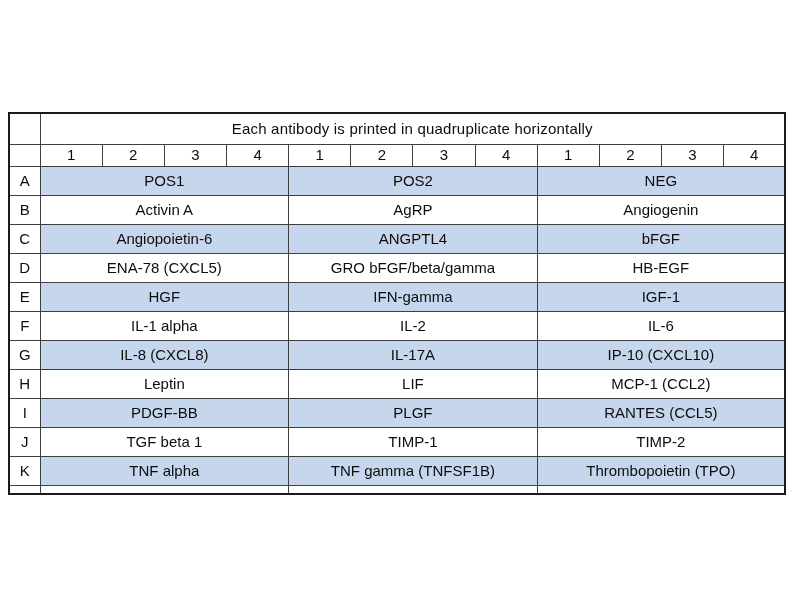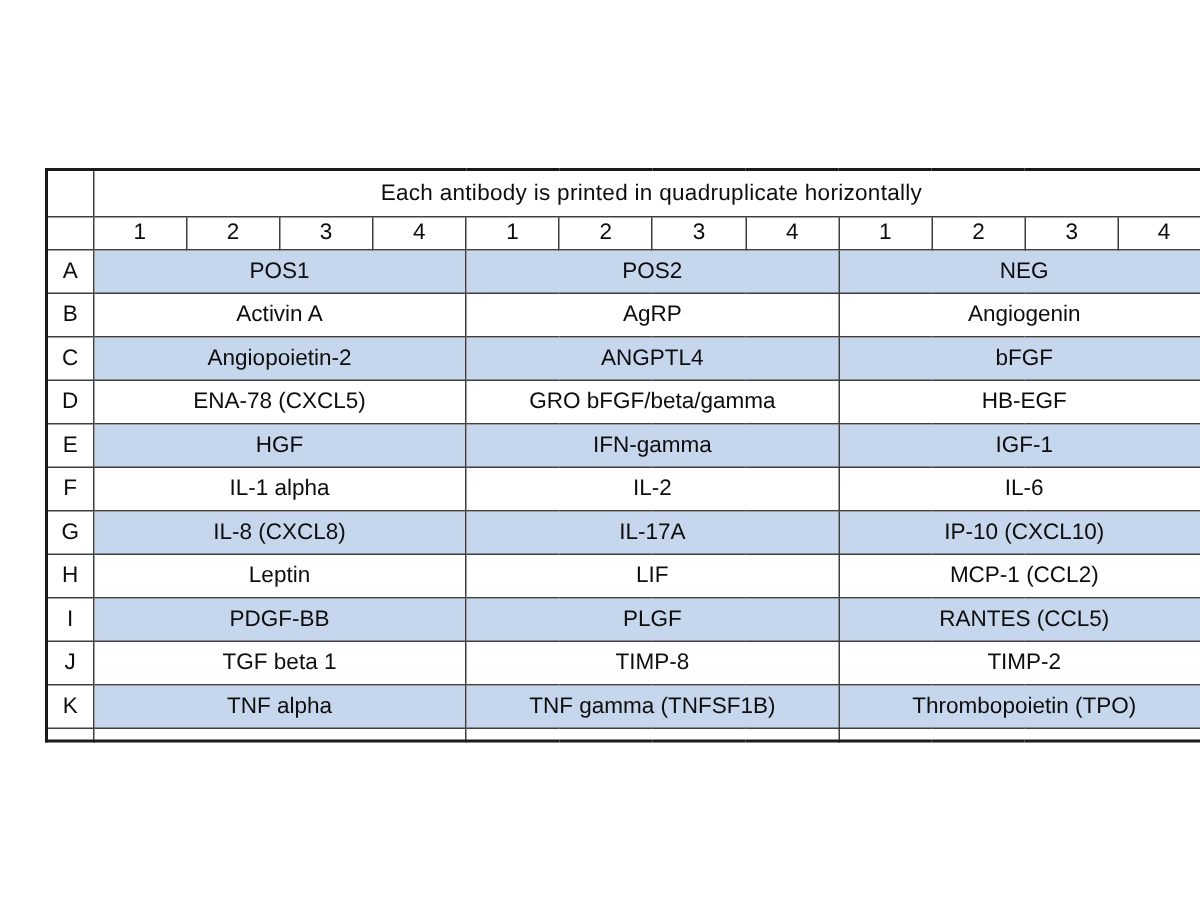--- a/index.html
+++ b/index.html
@@ -9,21 +9,21 @@
   body {
     width: 800px;
     height: 600px;
     background: #ffffff;
     font-family: "Liberation Sans", sans-serif;
     overflow: hidden;
   }
 
   #array-map-wrapper {
     position: absolute;
-    left: 30px;
+    left: 8px;
     top: 112px;
     width: 717px;
   }
 
   table.array-map {
     border-collapse: collapse;
     table-layout: fixed;
     width: 778px;
     background: #ffffff;
   }
@@ -166,21 +166,21 @@
 
       <tr class="data-row shade-white">
         <td class="row-letter">B</td>
         <td class="block-cell block-start" colspan="4">Activin A</td>
         <td class="block-cell block-start" colspan="4">AgRP</td>
         <td class="block-cell block-start" colspan="4">Angiogenin</td>
       </tr>
 
       <tr class="data-row shade-blue">
         <td class="row-letter">C</td>
-        <td class="block-cell block-start" colspan="4">Angiopoietin-2</td>
+        <td class="block-cell block-start" colspan="4">Angiopoietin-6</td>
         <td class="block-cell block-start" colspan="4">ANGPTL4</td>
         <td class="block-cell block-start" colspan="4">bFGF</td>
       </tr>
 
       <tr class="data-row shade-white">
         <td class="row-letter">D</td>
         <td class="block-cell block-start" colspan="4">ENA-78 (CXCL5)</td>
         <td class="block-cell block-start" colspan="4">GRO bFGF/beta/gamma</td>
         <td class="block-cell block-start" colspan="4">HB-EGF</td>
       </tr>
@@ -216,21 +216,21 @@
       <tr class="data-row shade-blue">
         <td class="row-letter">I</td>
         <td class="block-cell block-start" colspan="4">PDGF-BB</td>
         <td class="block-cell block-start" colspan="4">PLGF</td>
         <td class="block-cell block-start" colspan="4">RANTES (CCL5)</td>
       </tr>
 
       <tr class="data-row shade-white">
         <td class="row-letter">J</td>
         <td class="block-cell block-start" colspan="4">TGF beta 1</td>
-        <td class="block-cell block-start" colspan="4">TIMP-8</td>
+        <td class="block-cell block-start" colspan="4">TIMP-1</td>
         <td class="block-cell block-start" colspan="4">TIMP-2</td>
       </tr>
 
       <tr class="data-row shade-blue">
         <td class="row-letter">K</td>
         <td class="block-cell block-start" colspan="4">TNF alpha</td>
         <td class="block-cell block-start" colspan="4">TNF gamma (TNFSF1B)</td>
         <td class="block-cell block-start" colspan="4">Thrombopoietin (TPO)</td>
       </tr>
 

